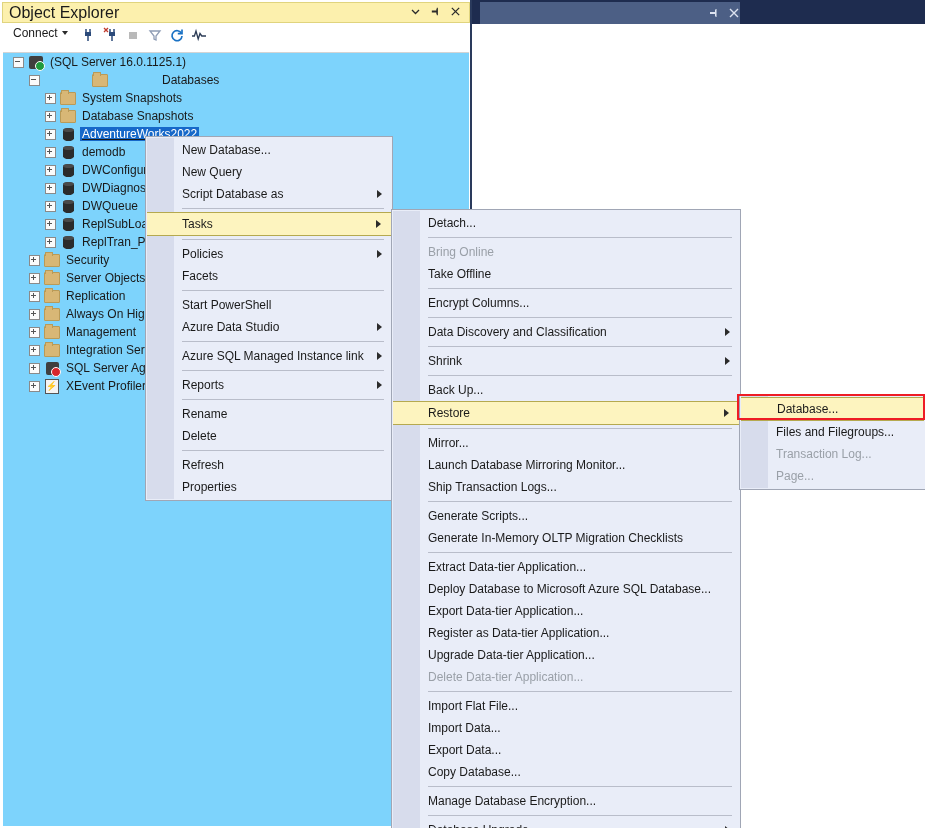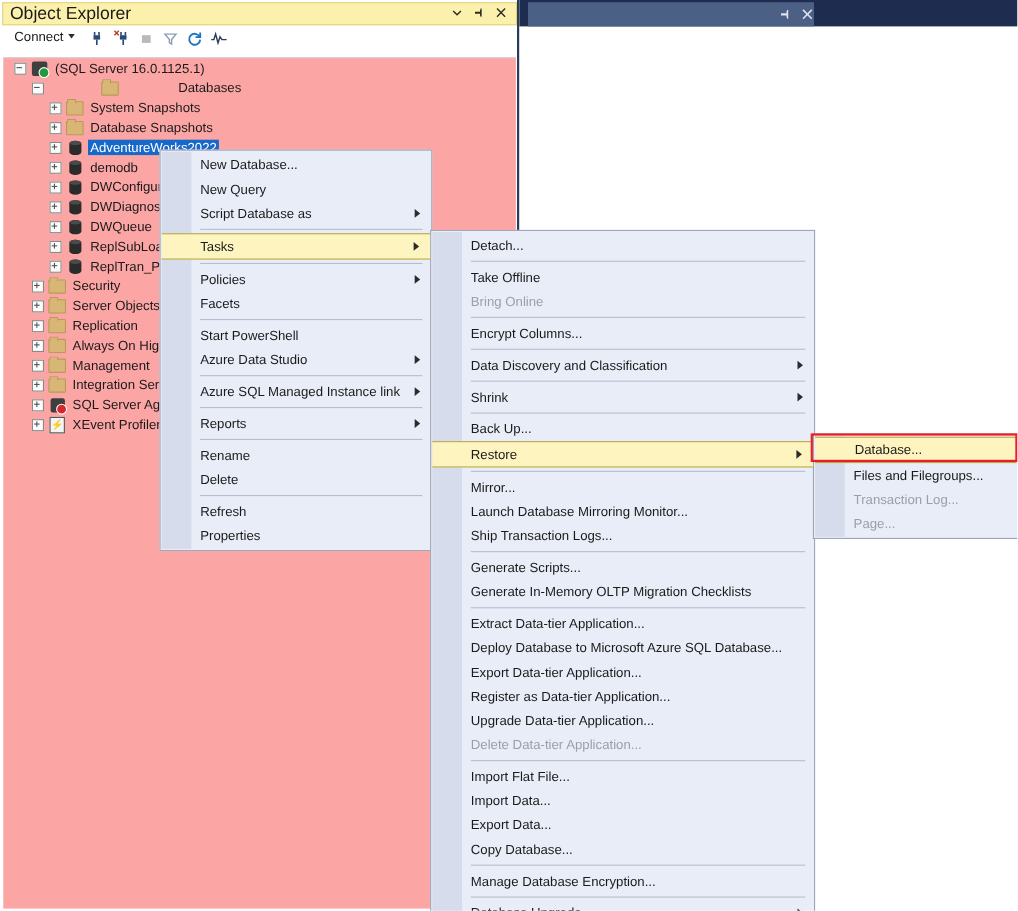--- a/index.html
+++ b/index.html
@@ -90,21 +90,21 @@
   }
   .oe-tb-sep { width: 6px; }
   .oe-tb-btn {
     width: 22px; height: 22px;
     display: flex; align-items: center; justify-content: center;
   }
 
   .oe-tree {
     position: absolute;
     left: 3px; top: 52px; width: 466px; height: 773px;
-    background: #fca5a5;
+    background: #7dd3fc;
     overflow: hidden;
     border-top: 1px solid #d4d4d4;
   }
   .tree-row {
     height: 18px;
     display: flex; align-items: center;
     font-size: 12px; color: #1a1a1a;
     white-space: nowrap;
   }
   .expander {
@@ -356,21 +356,21 @@
           </span>
           <span class="tnode-label">System Snapshots</span>
         </div>
         <div class="tree-row" style="padding-left: 42px;">
           <span class="expander plus"></span>
           <span class="tnode-icon">
             <span class="folder-ico"></span>
           </span>
           <span class="tnode-label">Database Snapshots</span>
         </div>
-        <div class="tree-row" style="padding-left: 42px;">
+        <div class="tree-row" style="padding-left: 42px; text-decoration: underline;">
           <span class="expander plus"></span>
           <span class="tnode-icon">
             <span class="db-ico"></span>
           </span>
           <span class="tnode-label selected">AdventureWorks2022</span>
         </div>
         <div class="tree-row" style="padding-left: 42px;">
           <span class="expander plus"></span>
           <span class="tnode-icon">
             <span class="db-ico"></span>
@@ -529,25 +529,25 @@
         <span>Properties</span>
       </div>
     </div>
 
   <div class="ctxmenu" id="menu-tasks">
     <div class="gutter"></div>
   <div class="mi">
         <span>Detach...</span>
       </div>
       <div class="msep"></div>
-      <div class="mi">
-        <span>Take Offline</span>
-      </div>
       <div class="mi disabled">
         <span>Bring Online</span>
+      </div>
+      <div class="mi">
+        <span>Take Offline</span>
       </div>
       <div class="msep"></div>
       <div class="mi">
         <span>Encrypt Columns...</span>
       </div>
       <div class="msep"></div>
       <div class="mi">
         <span>Data Discovery and Classification</span>
         <span class="arrow"></span>
       </div>

